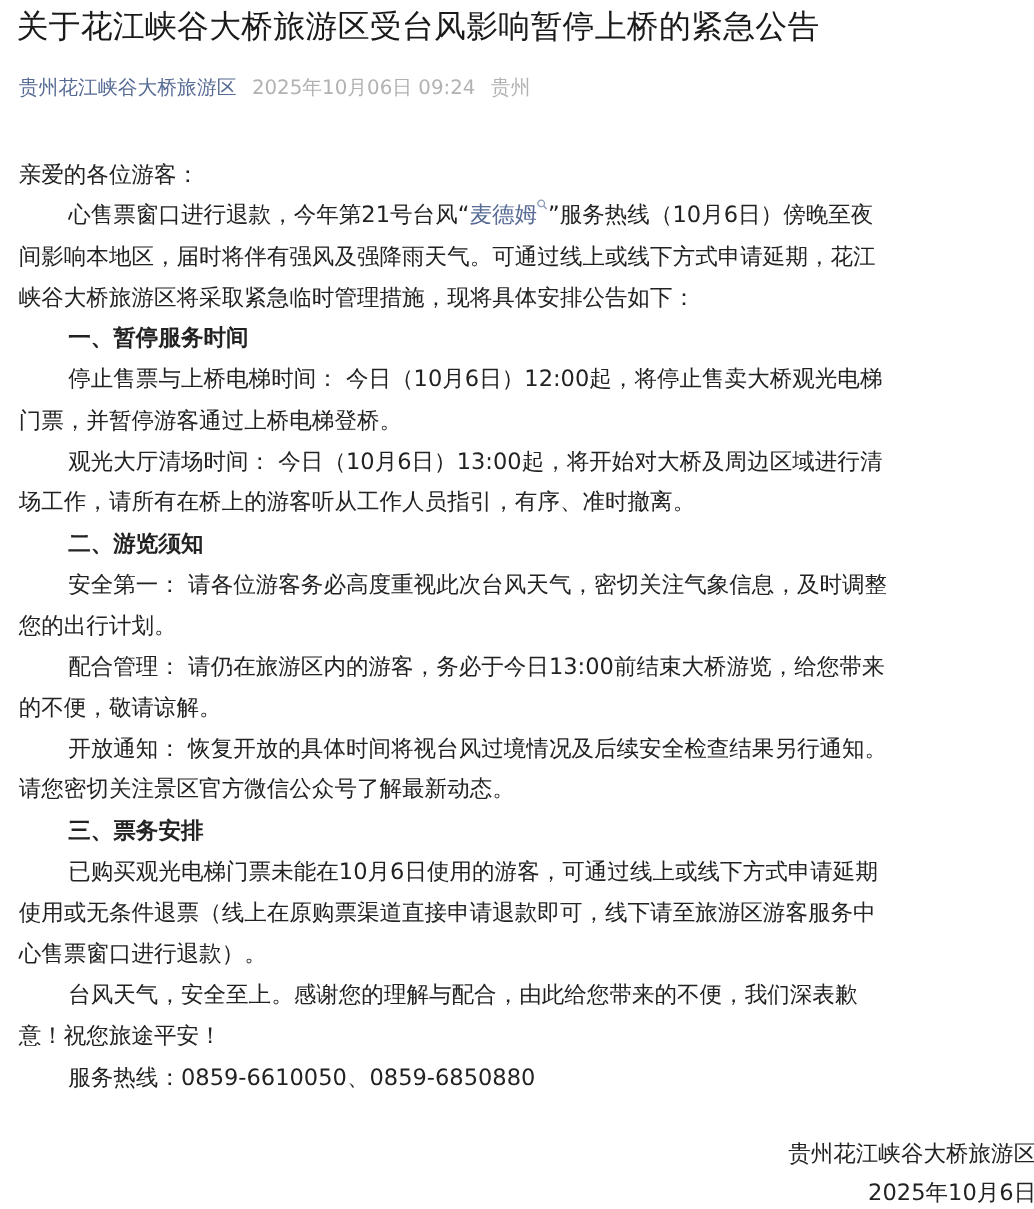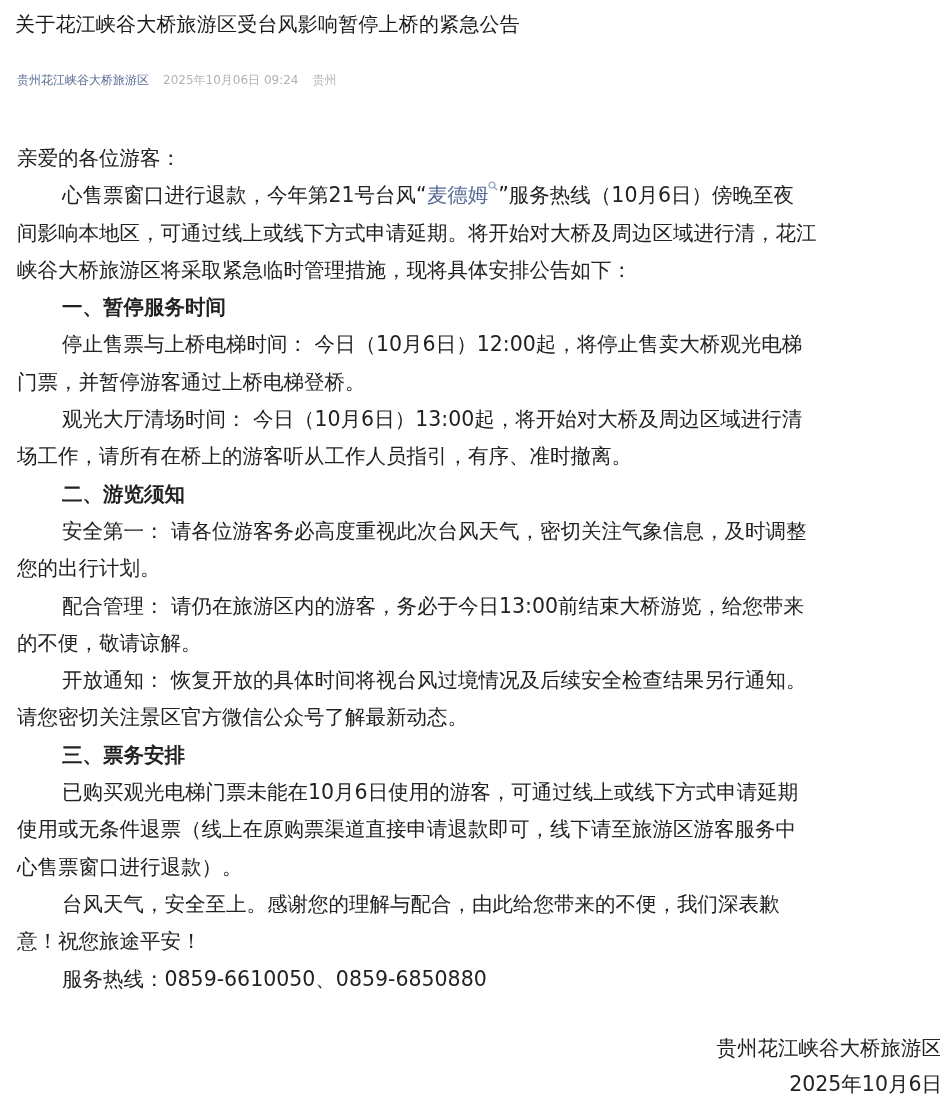--- a/index.html
+++ b/index.html
@@ -12,31 +12,31 @@
     height: 1099px;
     overflow: hidden;
     position: relative;
     font-family: "DejaVu Sans", "Liberation Sans", sans-serif;
     color: #1f1f1f;
   }
   .title {
     position: absolute;
     left: 15px;
     top: 4px;
-    font-size: 20px;
+    font-size: 29px;
     line-height: 40px;
     color: #1a1a1a;
     white-space: nowrap;
     letter-spacing: 0.2px;
   }
   .meta {
     position: absolute;
     left: 17px;
     top: 67px;
-    font-size: 12px;
+    font-size: 18px;
     line-height: 26px;
     white-space: nowrap;
   }
   .meta .author { color: #576b95; }
   .meta .date { color: #b2b2b2; margin-left: 14px; }
   .meta .loc { color: #b2b2b2; margin-left: 14px; }
 
   .body {
     position: absolute;
     left: 17px;
@@ -88,21 +88,21 @@
 </div>
 
 <div class="body">
   <div class="line">亲爱的各位游客：</div>
 
   <div class="line indent"><span class="dash"><span>心售票窗口进行退款，今年第21号台风“</span><span class="keyword">麦德姆</span><span class="search-sup"><svg width="10" height="12" viewBox="0 0 10 12">
             <circle cx="4" cy="4" r="3" fill="none" stroke="#8a9bb8" stroke-width="1.2"></circle>
             <line x1="6.2" y1="6.2" x2="9" y2="9" stroke="#8a9bb8" stroke-width="1.2"></line>
           </svg></span><span>”服务热线（10月6日）傍晚至夜</span><span style="display:inline-block;width:60px;"></span></span></div>
 
-  <div class="line"><span class="dash">间影响本地区，可通过线上或线下方式申请延期。</span><span>将开始对大桥及周边区域进行清，花江</span></div>
+  <div class="line"><span class="dash">间影响本地区，届时将伴有强风及强降雨天气。</span><span>可通过线上或线下方式申请延期，花江</span></div>
 
   <div class="line">峡谷大桥旅游区将采取紧急临时管理措施，现将具体安排公告如下：</div>
 
   <div class="line indent bold">一、暂停服务时间</div>
   <div class="line indent">停止售票与上桥电梯时间： 今日（10月6日）12:00起，将停止售卖大桥观光电梯</div>
   <div class="line">门票，并暂停游客通过上桥电梯登桥。</div>
   <div class="line indent">观光大厅清场时间： 今日（10月6日）13:00起，将开始对大桥及周边区域进行清</div>
   <div class="line">场工作，请所有在桥上的游客听从工作人员指引，有序、准时撤离。</div>
 
   <div class="line indent bold">二、游览须知</div>

